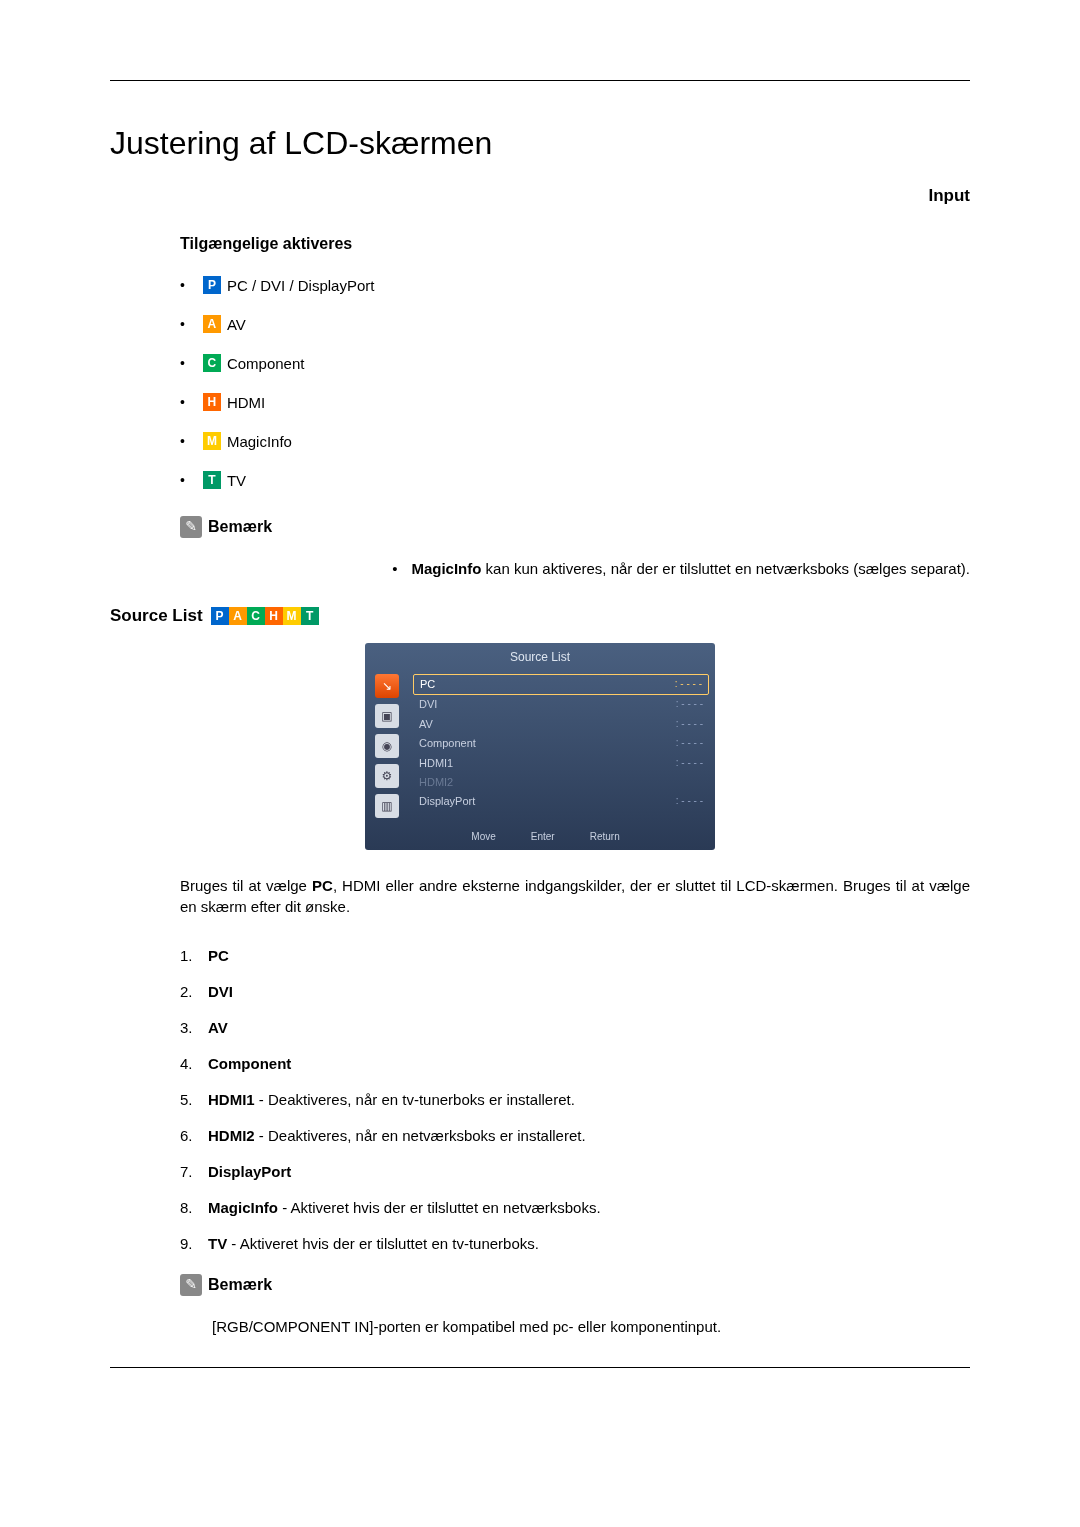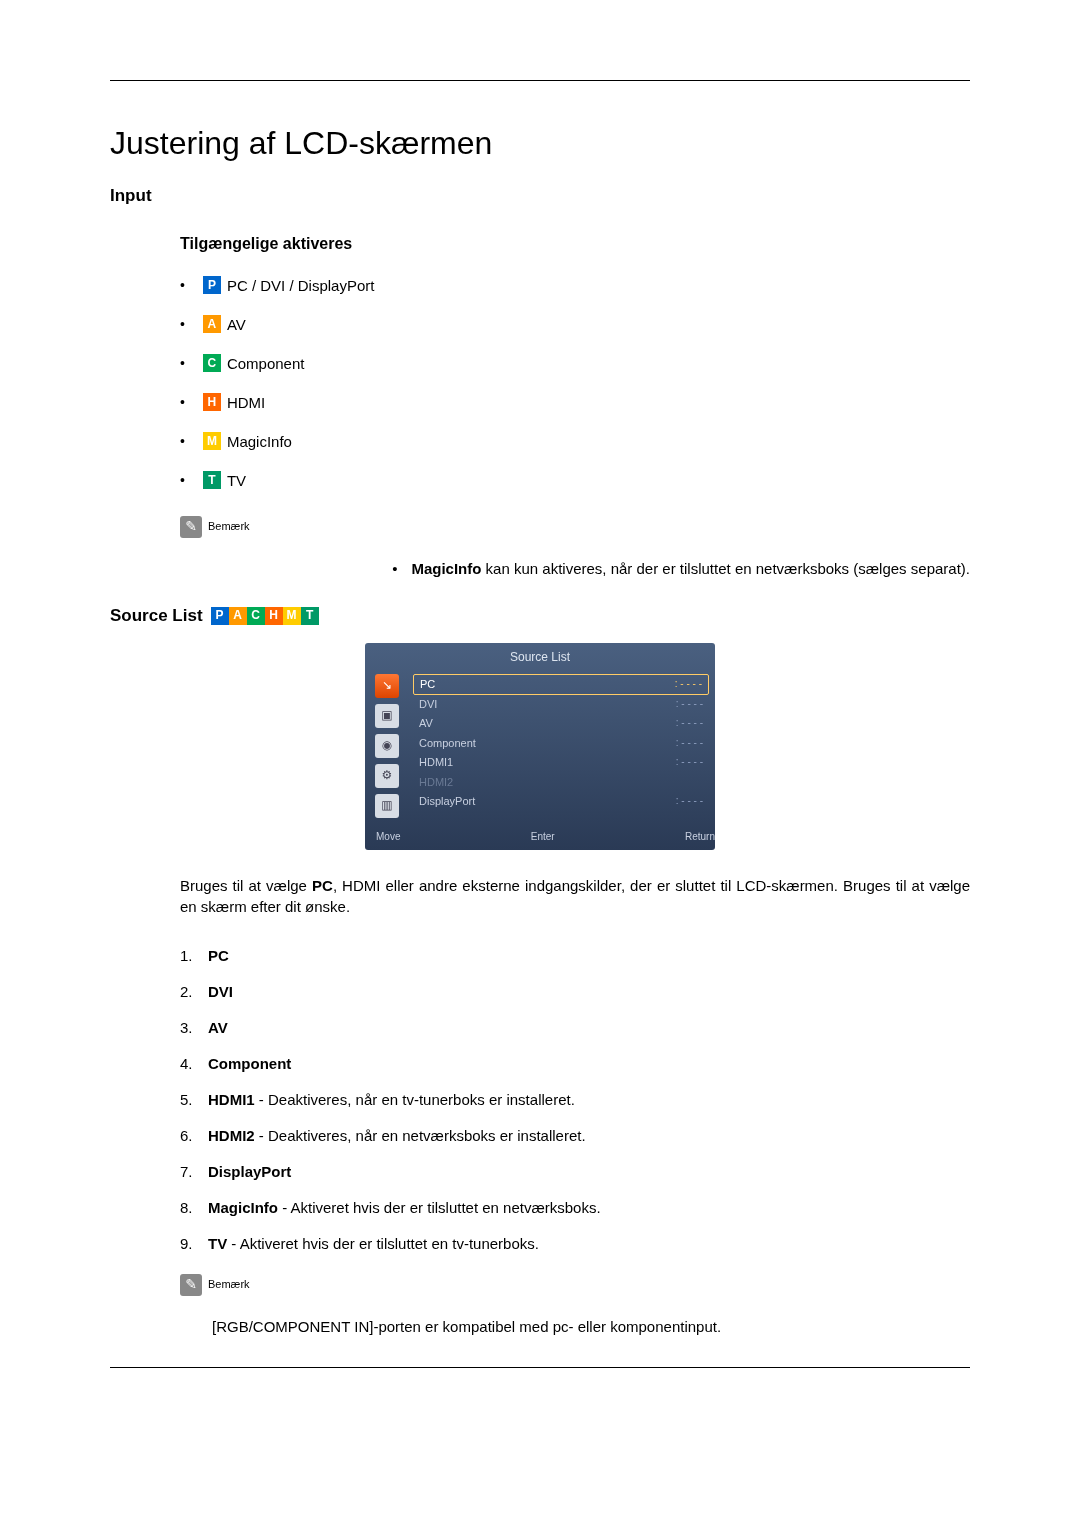--- a/index.html
+++ b/index.html
@@ -20,20 +20,21 @@
     h1 {
       font-size: 32px;
       font-weight: normal;
       margin-top: 40px;
       margin-bottom: 18px;
     }
     h2 {
       font-size: 17px;
       font-weight: bold;
       margin-bottom: 25px;
+      text-align: right;
     }
     h3 {
       font-size: 16px;
       font-weight: bold;
       margin-bottom: 20px;
       margin-left: 70px;
     }
     .modes-list {
       list-style: none;
       margin-left: 70px;
@@ -79,22 +80,22 @@
       background: #888;
       border-radius: 3px;
       margin-right: 6px;
       display: inline-flex;
       align-items: center;
       justify-content: center;
       color: #fff;
       font-size: 14px;
     }
     .note-label {
-      font-weight: normal;
-      font-size: 11px;
+      font-weight: bold;
+      font-size: 16px;
     }
     .note-list {
       list-style: none;
       margin-left: 70px;
       margin-bottom: 25px;
     }
     .note-list li {
       margin-bottom: 15px;
       display: flex;
       justify-content: flex-end;
@@ -176,21 +177,21 @@
     .osd-row.selected {
       border: 1px solid #ffcc66;
       border-radius: 2px;
       color: #fff;
     }
     .osd-row.disabled { color: #6a7a95; }
     .osd-row .val { color: #8fa0c0; font-size: 10px; }
     .osd-row.selected .val { color: #ffcc66; }
     .osd-footer {
       display: flex;
-      justify-content: space-between;
+      justify-content: center;
       gap: 24px;
       font-size: 10px;
       color: #c8d0e0;
       padding: 4px 0 2px;
       margin-top: 4px;
     }
     .osd-footer span::before {
       content: "";
       display: inline-block;
       width: 8px; height: 8px;

